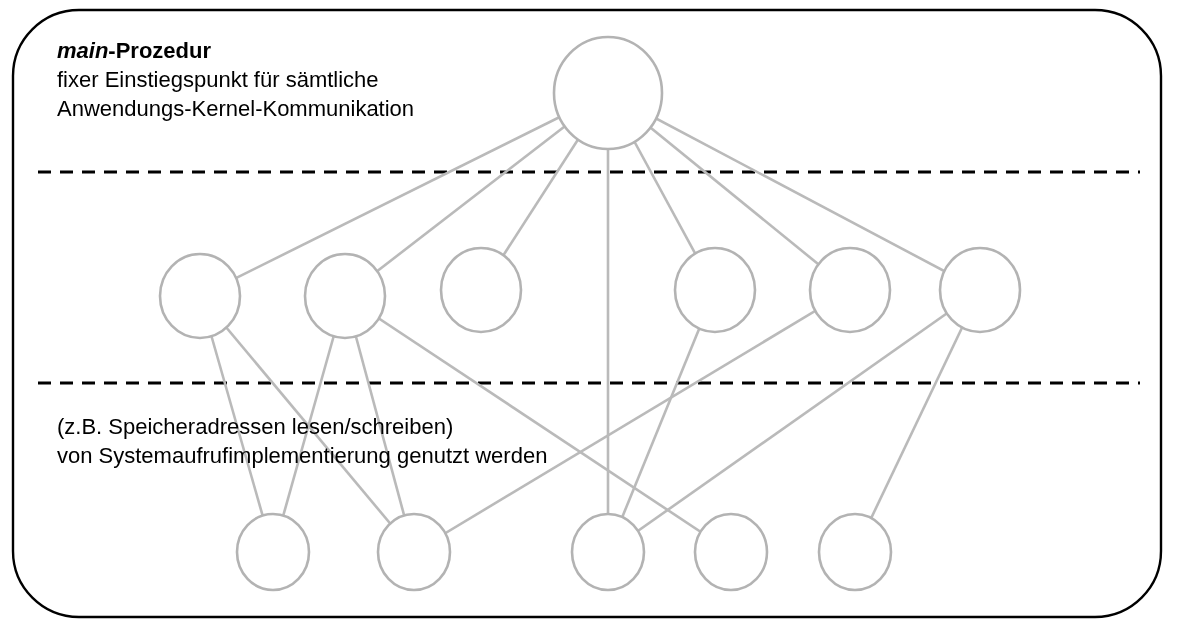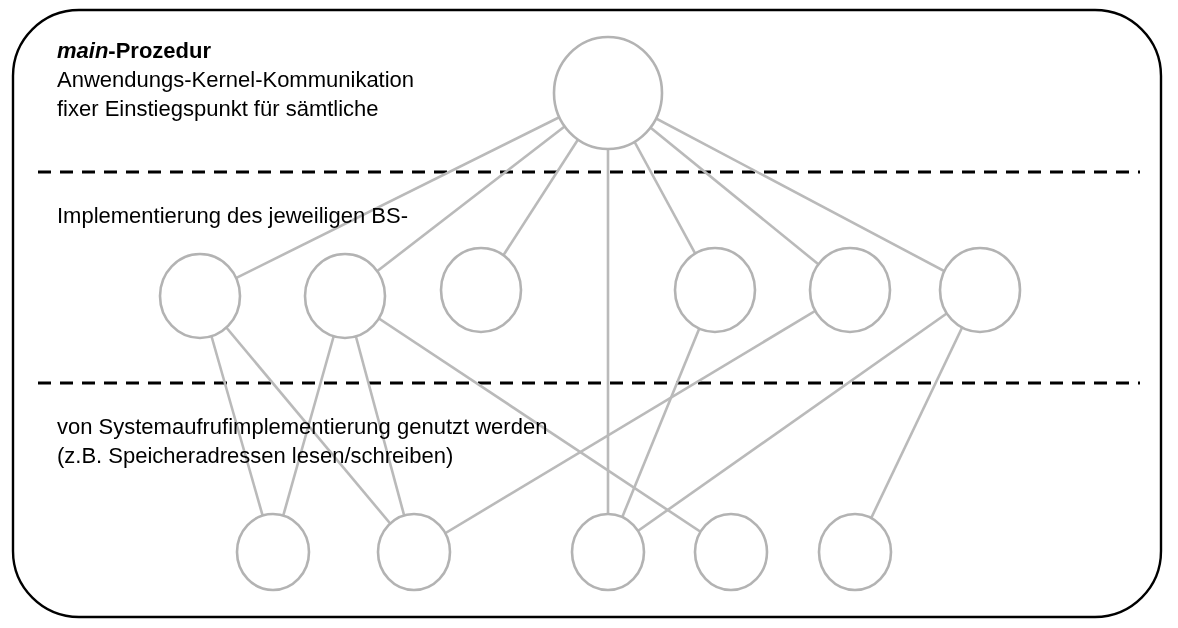--- a/index.html
+++ b/index.html
@@ -58,24 +58,23 @@
         <ellipse cx="273" cy="552" rx="36" ry="38" fill="#ffffff" stroke="#b3b3b3" stroke-width="2.6"></ellipse>
         <ellipse cx="414" cy="552" rx="36" ry="38" fill="#ffffff" stroke="#b3b3b3" stroke-width="2.6"></ellipse>
         <ellipse cx="608" cy="552" rx="36" ry="38" fill="#ffffff" stroke="#b3b3b3" stroke-width="2.6"></ellipse>
         <ellipse cx="731" cy="552" rx="36" ry="38" fill="#ffffff" stroke="#b3b3b3" stroke-width="2.6"></ellipse>
         <ellipse cx="855" cy="552" rx="36" ry="38" fill="#ffffff" stroke="#b3b3b3" stroke-width="2.6"></ellipse>
       </g>
     </svg>
   <div id="labels">
       <div class="label" style="left: 57px; top: 36px;">
         <div class="ltitle"><span class="em">main</span><span>-Prozedur</span></div>
+        <div class="lline">fixer Einstiegspunkt für sämtliche</div>
         <div class="lline">Anwendungs-Kernel-Kommunikation</div>
-        <div class="lline">fixer Einstiegspunkt für sämtliche</div>
       </div>
       <div class="label" style="left: 57px; top: 201px;">
-        <div class="lline">Implementierung des jeweiligen BS-</div>
       </div>
       <div class="label" style="left: 57px; top: 412px;">
+        <div class="lline">(z.B. Speicheradressen lesen/schreiben)</div>
         <div class="lline">von Systemaufrufimplementierung genutzt werden</div>
-        <div class="lline">(z.B. Speicheradressen lesen/schreiben)</div>
       </div>
     </div>
 </div>
 
 </body></html>

